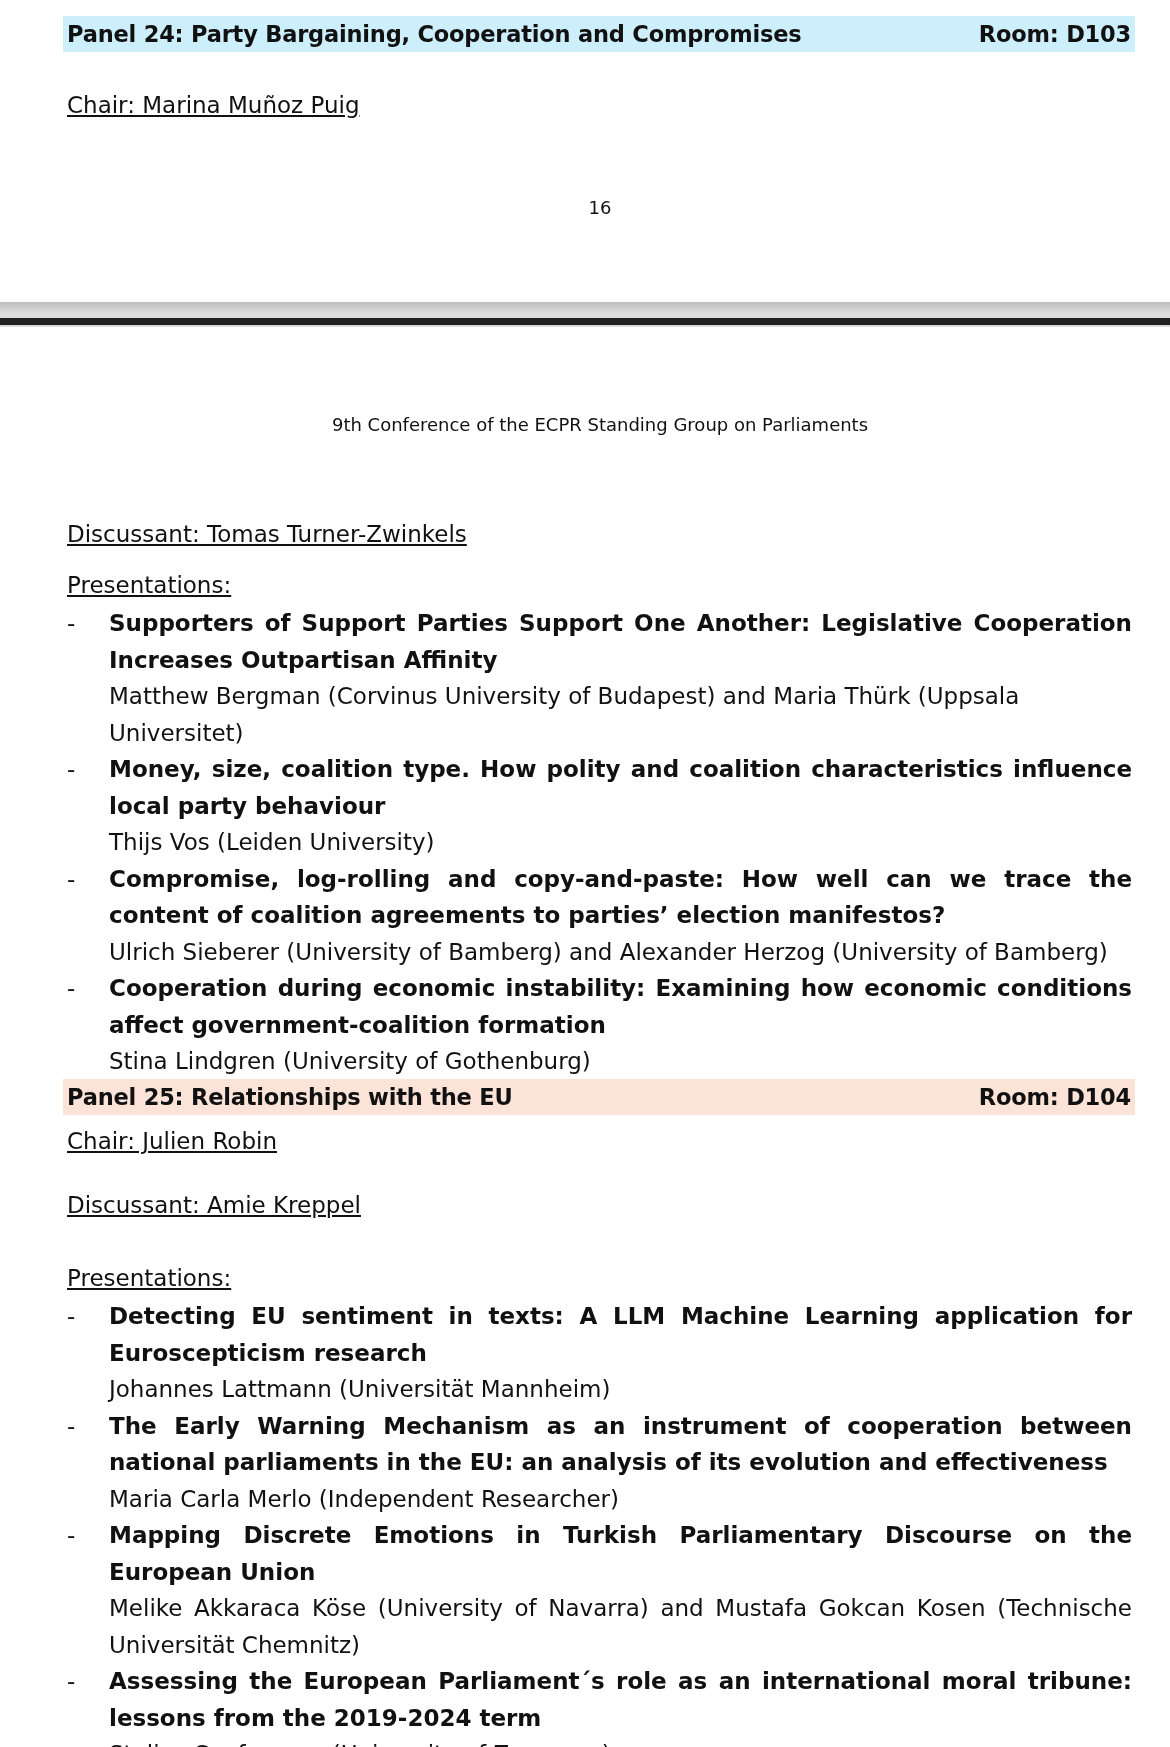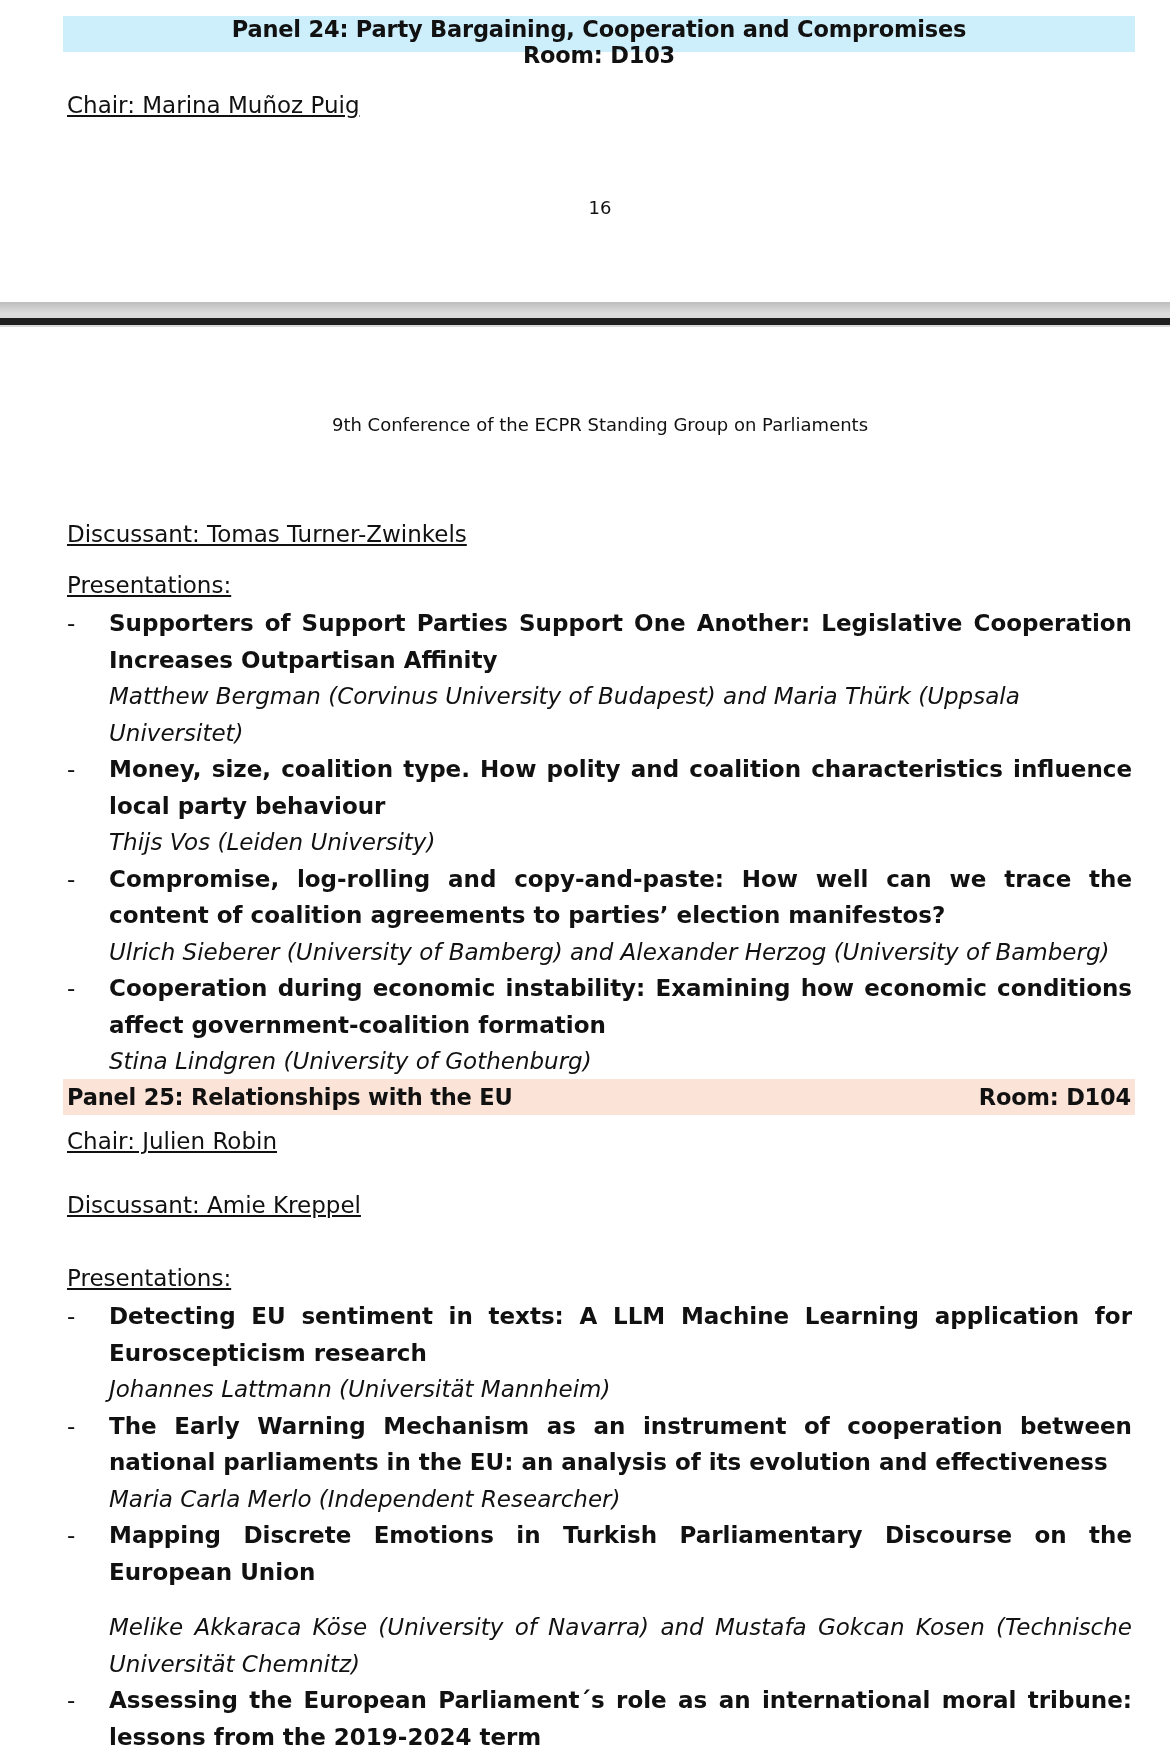--- a/index.html
+++ b/index.html
@@ -21,28 +21,28 @@
   .gap {
     position: absolute; left: 0; top: 302px; width: 1170px; height: 25px;
     background: linear-gradient(#bdbdbd, #dedede 45%, #d9d9d9);
   }
   .gap .dark { position: absolute; left: 0; top: 16px; width: 100%; height: 7px; background: #202020; }
   .header-title { position: absolute; top: 414px; width: 1200px; text-align: center; left: 0; font-size: 18px; }
   .list { position: absolute; left: 67px; width: 1065px; }
   .item { position: relative; padding-left: 42px; font-size: 23px; line-height: 36.5px; }
   .item .dash { position: absolute; left: 0; top: 0; }
   .title { text-align: justify; text-align-last: left; font-weight: bold; }
-  .authors { font-style: italic; }
-  .authors.justify { text-align: justify; text-align-last: left; margin-top: 19px; }
+  .authors { }
+  .authors.justify { text-align: justify; text-align-last: left; }
 </style>
 </head>
 <body>
 
 <div class="page-top">
-  <div class="panel-bar" style="top:16px;background:#cdeefb;flex-direction:column;">
+  <div class="panel-bar" style="top:16px;background:#cdeefb;">
     <span>Panel 24: Party Bargaining, Cooperation and Compromises</span>
     <span>Room: D103</span>
   </div>
   <div class="line" style="top:92px;">Chair: Marina Muñoz Puig</div>
   <div class="page-num">16</div>
 </div>
 
 <div class="gap">
     <div class="dark"></div>
   </div>

